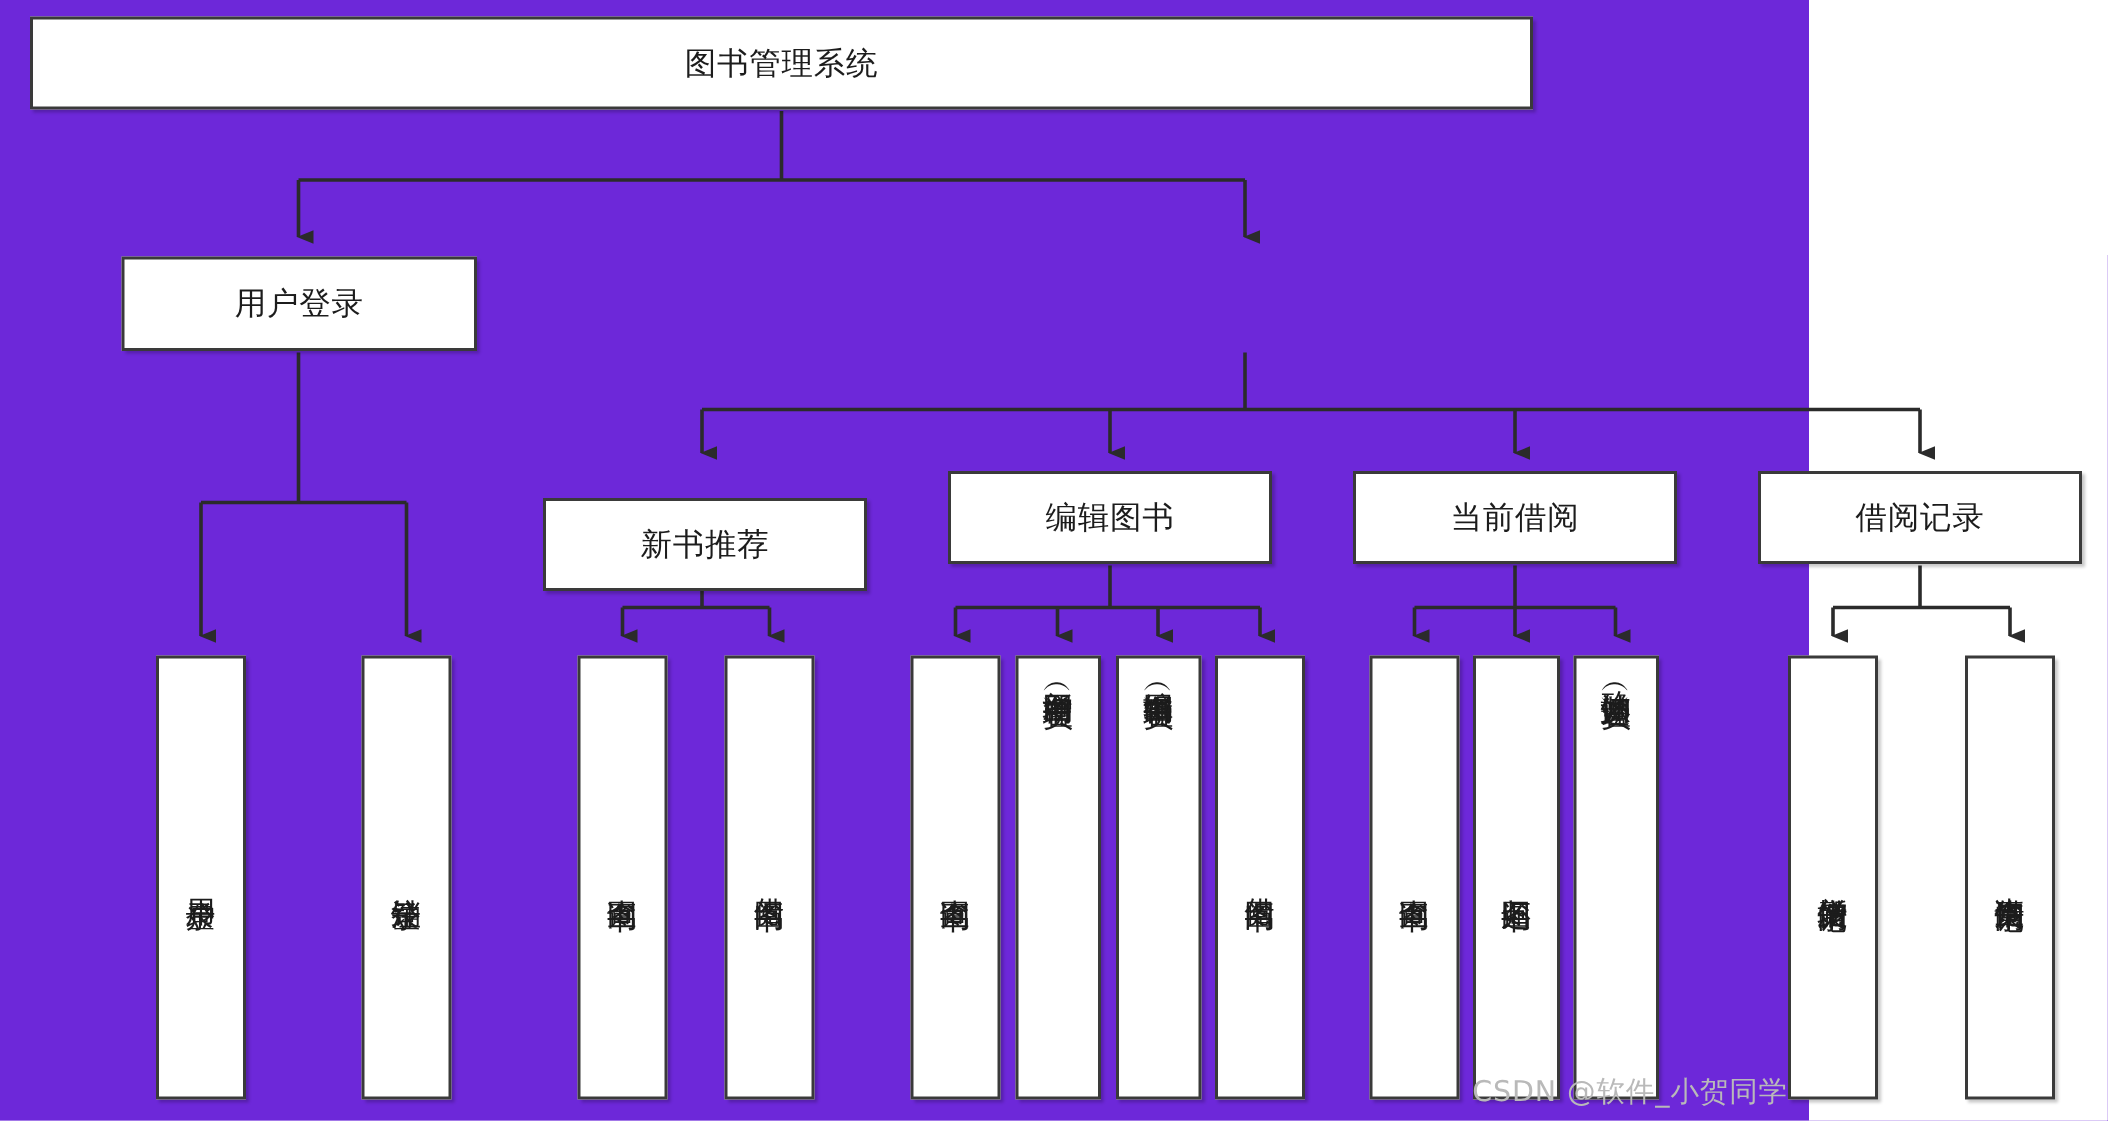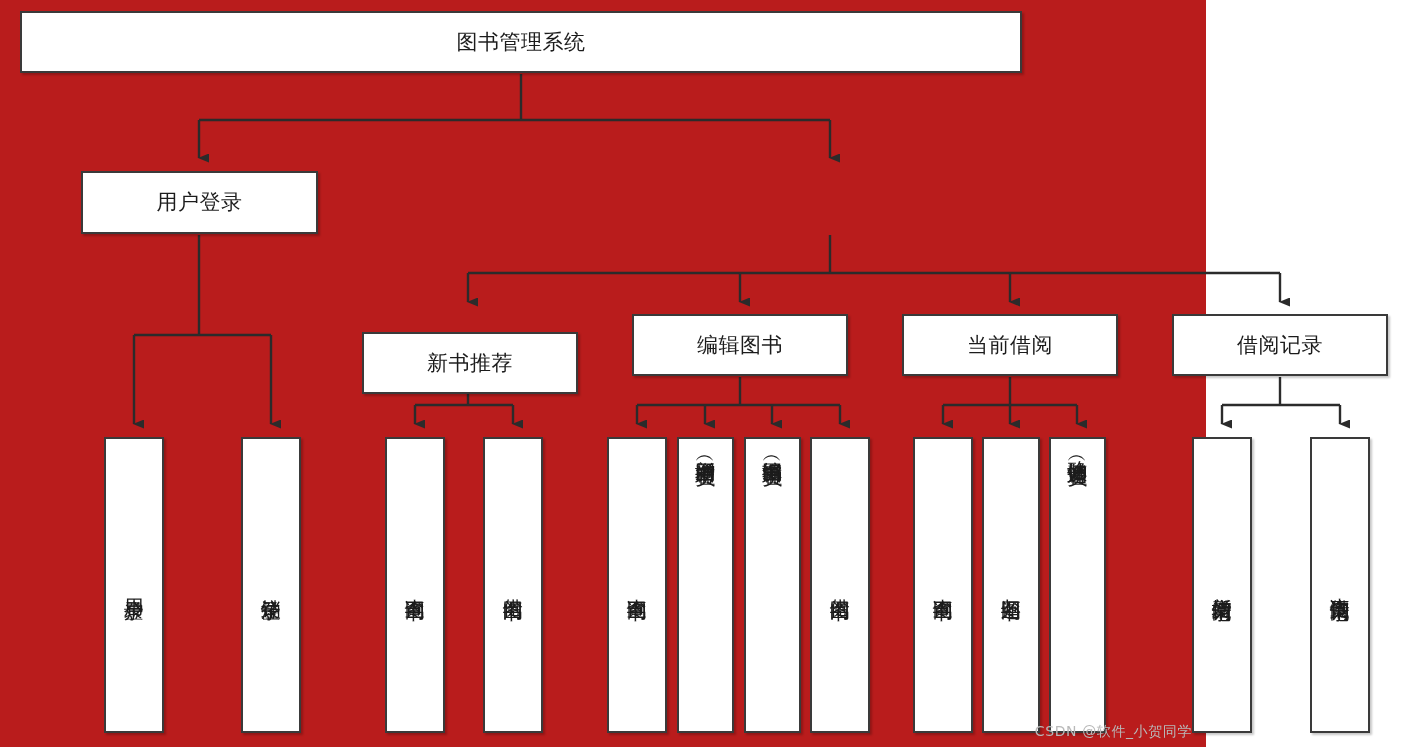--- a/index.html
+++ b/index.html
@@ -10,21 +10,21 @@
   body {
     width: 1405px;
     height: 747px;
     font-family: "DejaVu Sans", "Liberation Sans", sans-serif;
     overflow: hidden;
   }
   #diagram-root {
     position: relative;
     width: 1206px;
     height: 747px;
-    background: #b91c1c;
+    background: #6d28d9;
   }
   svg.wires {
     position: absolute;
     left: 0;
     top: 0;
     width: 1405px;
     height: 747px;
     pointer-events: none;
   }
   .node {
@@ -60,21 +60,21 @@
   }
   .node.vertical.centered {
     align-items: center;
     padding-top: 0;
   }
   #watermark {
     position: absolute;
     right: 14px;
     bottom: 6px;
     color: #b9b9b9;
-    font-size: 14px;
+    font-size: 19px;
     letter-spacing: 0.6px;
     white-space: nowrap;
   }
 </style>
 </head>
 <body>
 
 <div id="diagram-root">
 
   <svg class="wires" viewBox="0 0 1405 747" xmlns="http://www.w3.org/2000/svg">

